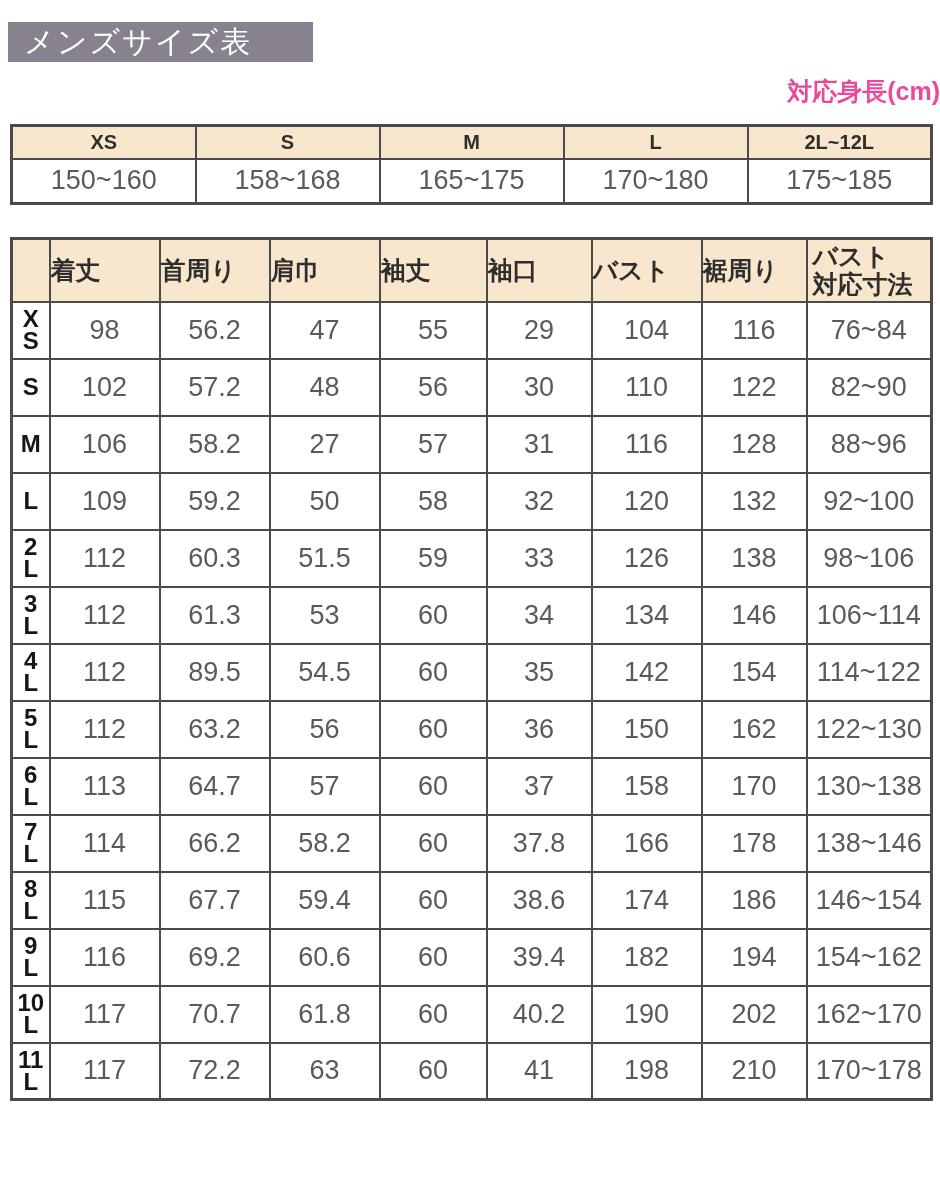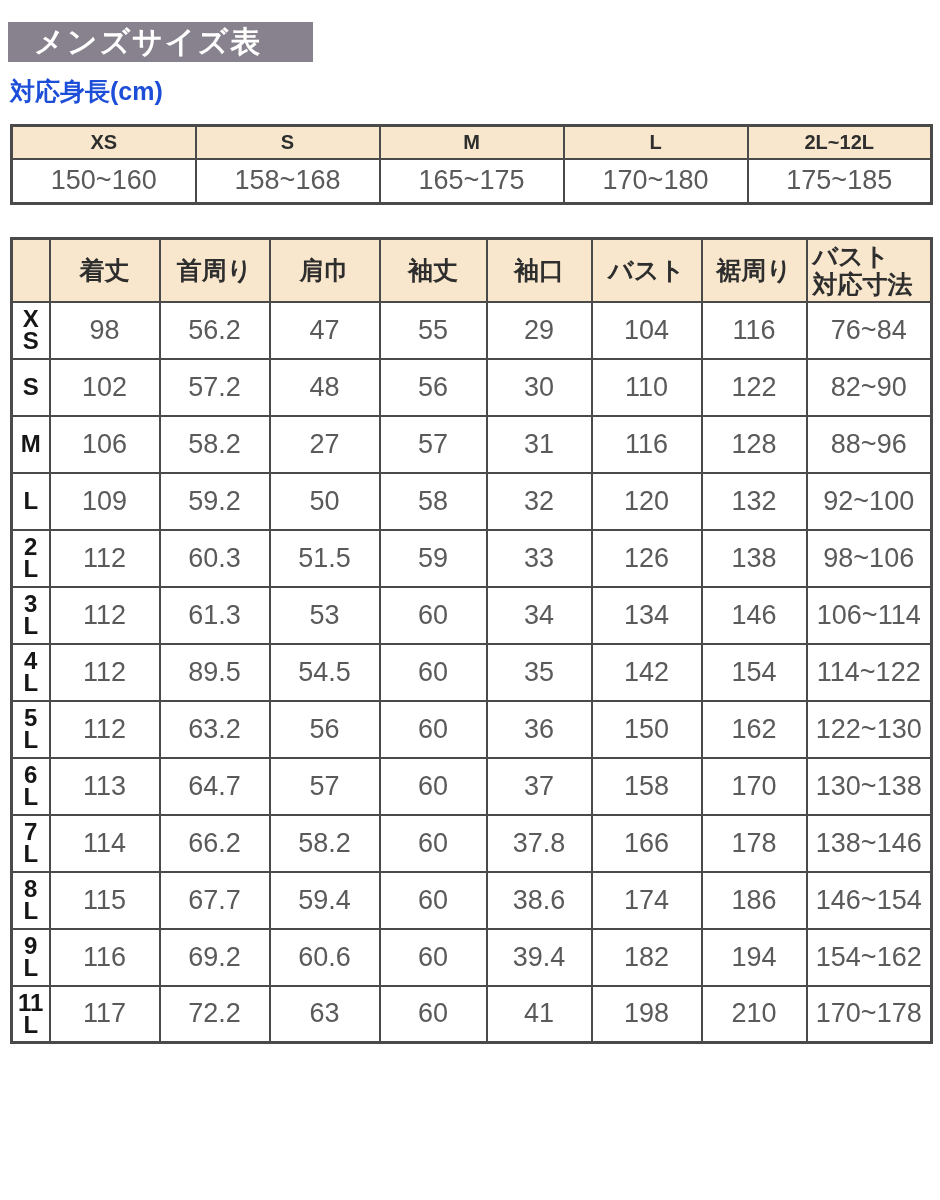--- a/index.html
+++ b/index.html
@@ -7,29 +7,30 @@
   body {
     width: 940px; height: 1200px;
     font-family: "Liberation Sans", "DejaVu Sans", sans-serif;
     overflow: hidden;
   }
   .title-bar {
     margin: 22px 0 0 8px;
     width: 305px; height: 40px;
     background: var(--title-bg, #87828E);
     color: #ffffff;
-    font-size: 30px; font-weight: bold;
+    font-size: 30px; font-weight: normal;
     line-height: 40px;
-    padding-left: 26px;
+    padding-left: 16px;
     letter-spacing: 2px;
   }
   .subtitle {
     margin: 13px 0 16px 10px;
     font-size: 25px; font-weight: bold;
-    color: #1d4ed8;
+    color: #ec4899;
+    text-align: right;
   }
   table {
     border-collapse: collapse;
     table-layout: fixed;
     border: 3px solid var(--border, #4A4A4A);
   }
   th, td { border: 2px solid var(--border, #4A4A4A); }
 
   
   .height-table { width: 920px; margin: 11px 0 0 10px; }
@@ -45,21 +46,21 @@
     text-align: center; vertical-align: middle;
     background: #ffffff;
   }
 
   
   .size-table { width: 920px; margin: 32px 0 0 10px; }
   .size-table thead th {
     height: 63px;
     background: var(--header-bg, #F8E7CC);
     font-size: 25px; font-weight: bold; color: #2E2E2E;
-    text-align: center; vertical-align: middle;
+    text-align: left; vertical-align: middle;
     white-space: pre-line; line-height: 1.12;
   }
   .size-table thead th.col-bust-range {
     text-align: left; padding-left: 5px;
   }
   .size-table tbody th {
     height: 57px;
     background: #ffffff;
     font-size: 24px; font-weight: bold; color: #161616;
     text-align: center; vertical-align: middle;
@@ -270,20 +271,32 @@
         <td>116</td>
         <td>69.2</td>
         <td>60.6</td>
         <td>60</td>
         <td>39.4</td>
         <td>182</td>
         <td>194</td>
         <td>154~162</td>
       </tr>
       <tr>
+        <th>10
+L</th>
+        <td>117</td>
+        <td>70.7</td>
+        <td>61.8</td>
+        <td>60</td>
+        <td>40.2</td>
+        <td>190</td>
+        <td>202</td>
+        <td>162~170</td>
+      </tr>
+      <tr>
         <th>11
 L</th>
         <td>117</td>
         <td>72.2</td>
         <td>63</td>
         <td>60</td>
         <td>41</td>
         <td>198</td>
         <td>210</td>
         <td>170~178</td>

